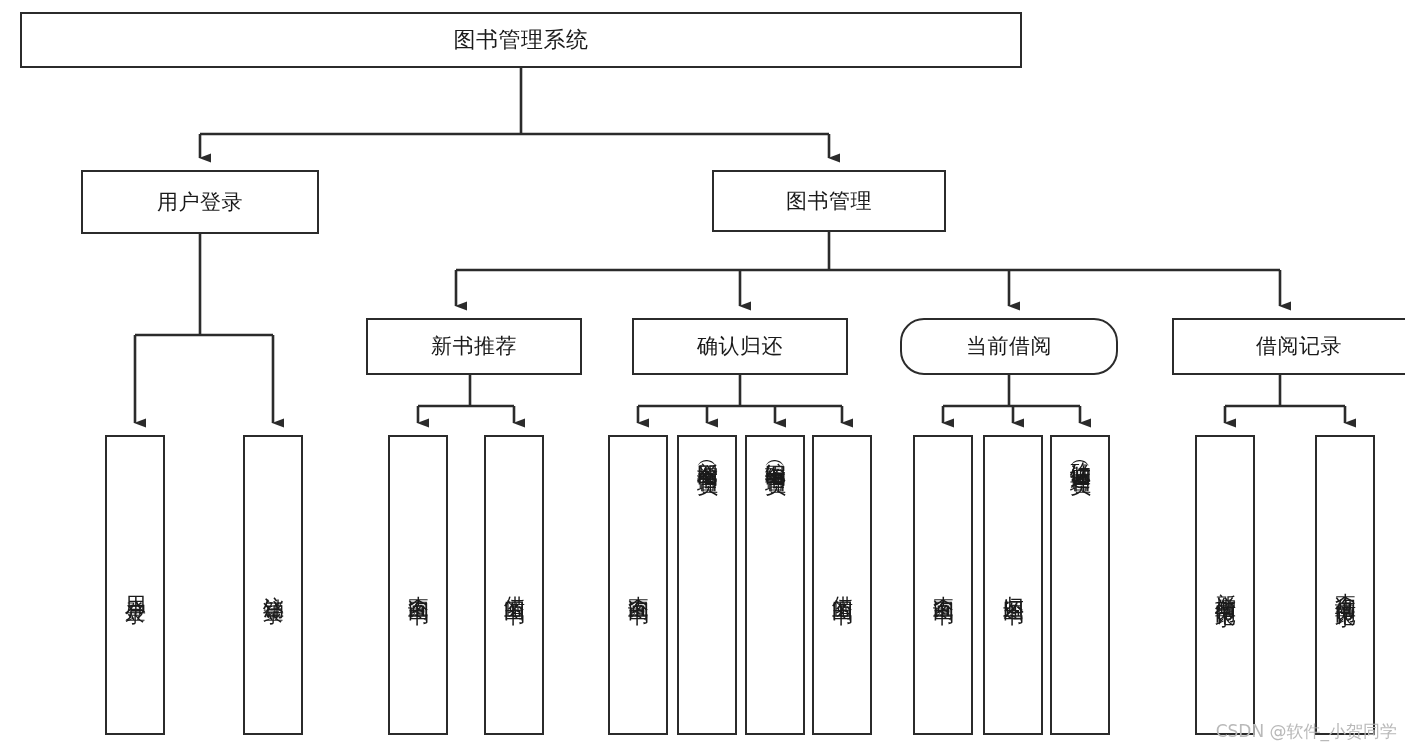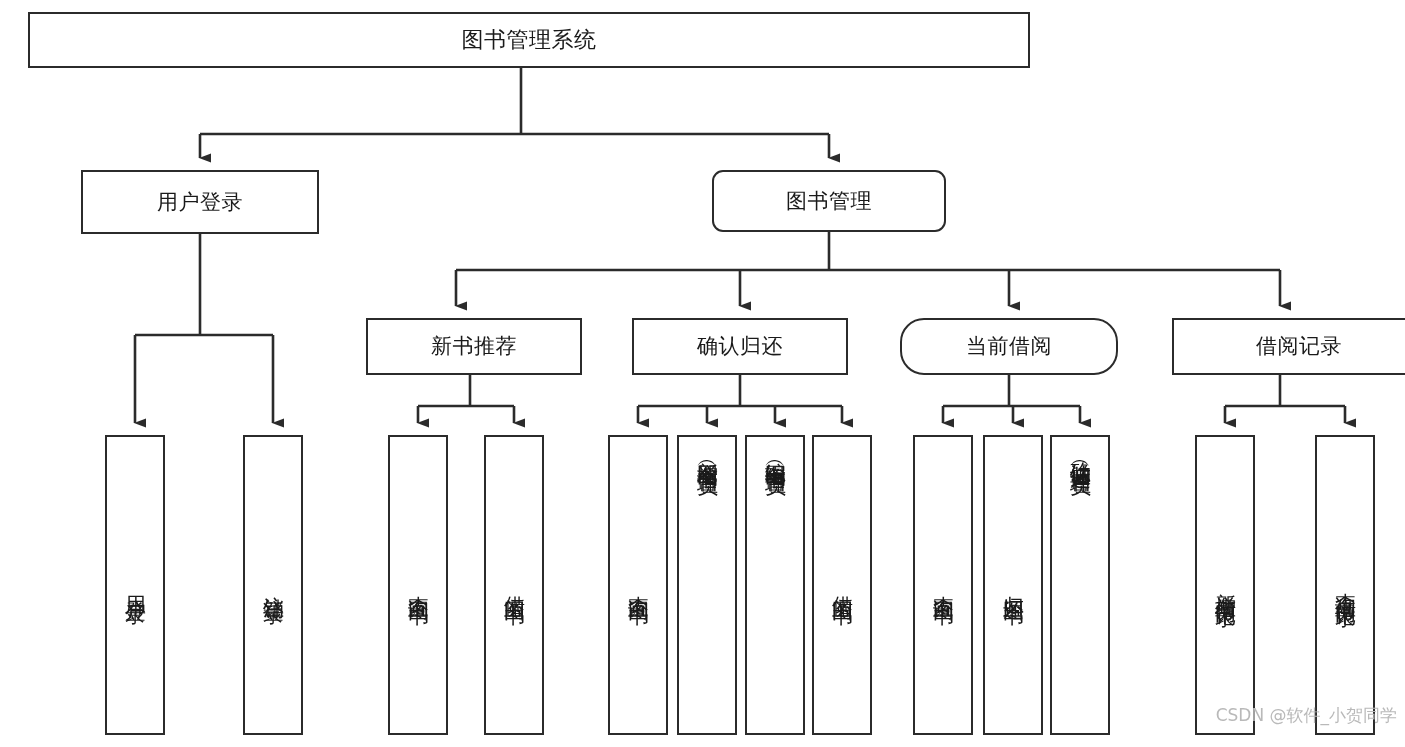--- a/index.html
+++ b/index.html
@@ -63,21 +63,21 @@
     letter-spacing: 3px;
     white-space: nowrap;
   }
   .node.vert.tall .label { letter-spacing: 2px; }
   
   .node.vert.mid { align-items: center; padding-top: 0; }
 
   #watermark {
     position: absolute;
     right: 8px;
-    bottom: 20px;
+    bottom: 4px;
     font-size: 17px;
     color: #b9b9b9;
     white-space: nowrap;
     pointer-events: none;
     font-family: "DejaVu Sans", "Liberation Sans", sans-serif;
   }
 </style>
 </head>
 <body>
 
@@ -128,29 +128,29 @@
       <path d="M 1013,406 L 1013,423" marker-end="url(#arrowhead)"></path>
       <path d="M 1080,406 L 1080,423" marker-end="url(#arrowhead)"></path>
 
       <path d="M 1280,375 L 1280,406"></path>
       <path d="M 1225,406 L 1345,406"></path>
       <path d="M 1225,406 L 1225,423" marker-end="url(#arrowhead)"></path>
       <path d="M 1345,406 L 1345,423" marker-end="url(#arrowhead)"></path>
     </g>
   </svg>
 
-  <div class="node horiz root" style="left:20px; top:12px; width:1002px; height:56px;margin-left:8px;">
+  <div class="node horiz root" style="left:20px; top:12px; width:1002px; height:56px;">
     <span class="label">图书管理系统</span>
   </div>
 
   <div class="node horiz" style="left:81px; top:170px; width:238px; height:64px;">
     <span class="label">用户登录</span>
   </div>
 
-  <div class="node horiz" style="left:712px; top:170px; width:234px; height:62px;border-radius:11px;">
+  <div class="node horiz" style="left:712px; top:170px; width:234px; height:62px;">
     <span class="label">图书管理</span>
   </div>
 
   <div class="node horiz" style="left:366px; top:318px; width:216px; height:57px;">
     <span class="label">新书推荐</span>
   </div>
 
   <div class="node horiz" style="left:632px; top:318px; width:216px; height:57px;">
     <span class="label">确认归还</span>
   </div>

